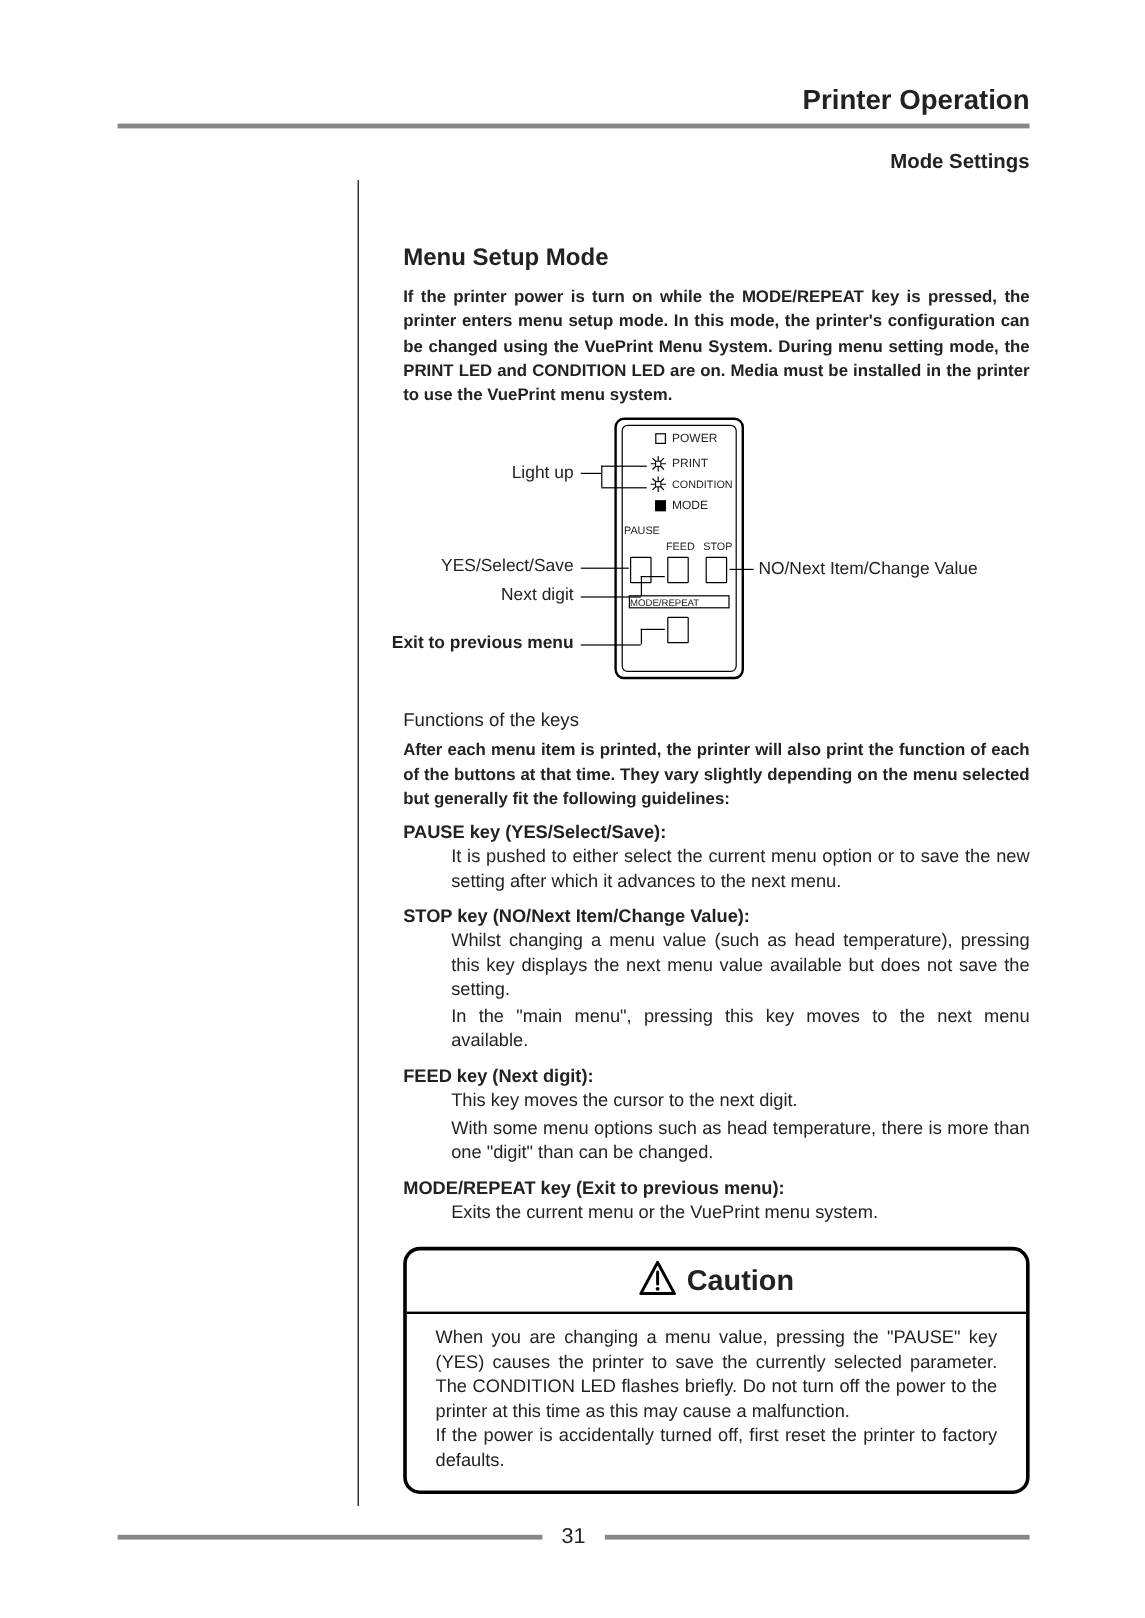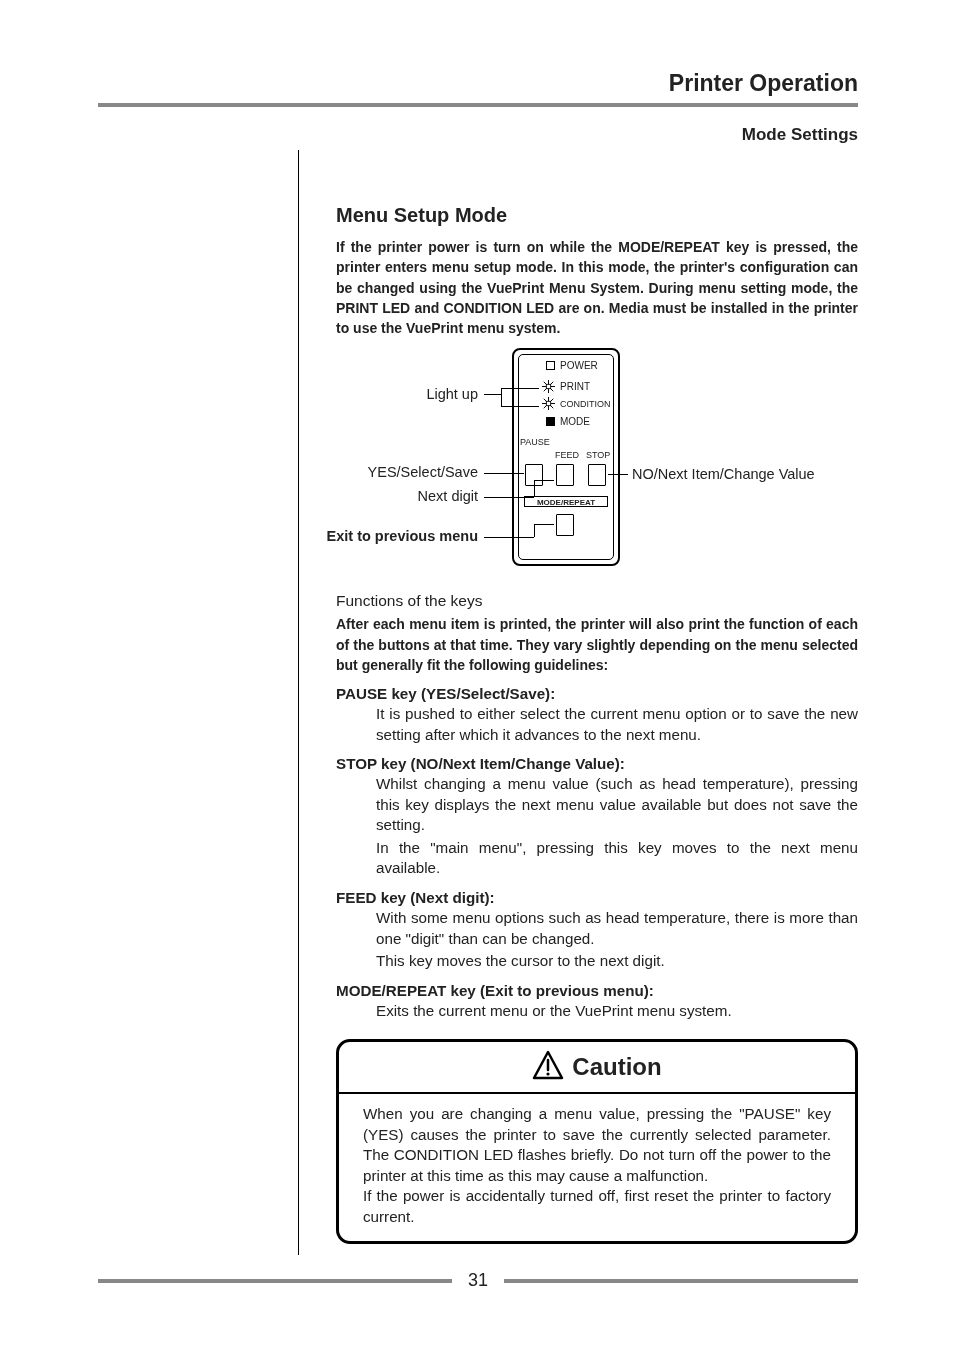--- a/index.html
+++ b/index.html
@@ -246,21 +246,21 @@
     </div>
 
     <div class="key-label" style="left:184px; top:91px;">PAUSE</div>
     <div class="key-label" style="left:219px; top:104px;">FEED</div>
     <div class="key-label" style="left:250px; top:104px;">STOP</div>
 
     <div class="key-box" style="left:189px; top:118px;"></div>
     <div class="key-box" style="left:220px; top:118px;"></div>
     <div class="key-box" style="left:252px; top:118px;"></div>
 
-    <div style="position:absolute; left:188px; top:150px; width:84px; height:11px; border:1px solid #000; font-size:8px; text-align:center; line-height:11px;font-weight:bold;">MODE/REPEAT</div>
+    <div style="position:absolute; left:188px; top:150px; width:84px; height:11px; border:1px solid #000; font-size:8px; text-align:left; line-height:11px;">MODE/REPEAT</div>
     <div class="key-box" style="left:220px; top:168px;"></div>
 
     <div class="diag-label" style="right:380px; top:40px;">Light up</div>
     <div class="diag-label" style="right:380px; top:118px;">YES/Select/Save</div>
     <div class="diag-label" style="right:380px; top:142px;">Next digit</div>
     <div class="diag-label" style="right:380px; top:182px;font-weight:bold;">Exit to previous menu</div>
 
     <div class="diag-label" style="left:296px; top:120px;">NO/Next Item/Change Value</div>
 
     <div class="leader" style="left:148px; top:48px; width:17px;"></div>
@@ -295,22 +295,22 @@
     <div class="key-heading">STOP key (NO/Next Item/Change Value):</div>
     <div class="key-body">
       <p>Whilst changing a menu value (such as head temperature), pressing this key displays the next menu value available but does not save the setting.</p>
       <p>In the "main menu", pressing this key moves to the next menu available.</p>
     </div>
   </div>
 
   <div>
     <div class="key-heading">FEED key (Next digit):</div>
     <div class="key-body">
+      <p>This key moves the  cursor to the next digit.</p>
       <p>With some menu options such as head temperature, there is more than one "digit" than can be changed.</p>
-      <p>This key moves the  cursor to the next digit.</p>
     </div>
   </div>
 
   <div>
     <div class="key-heading">MODE/REPEAT key (Exit to previous menu):</div>
     <div class="key-body">
         <p>Exits the current menu or the VuePrint menu system.</p>
       </div>
   </div>
 
@@ -320,21 +320,21 @@
         <svg width="32" height="30" viewBox="0 0 32 30">
           <path d="M16 2 L30 28 L2 28 Z" fill="none" stroke="#000" stroke-width="2.5" stroke-linejoin="round"></path>
           <line x1="16" y1="10" x2="16" y2="20" stroke="#000" stroke-width="2.5" stroke-linecap="round"></line>
           <circle cx="16" cy="24" r="1.6" fill="#000"></circle>
         </svg>
       </span>
       <span class="caution-title">Caution</span>
     </div>
     <div class="caution-body">
       <p>When you are changing a menu value, pressing the "PAUSE" key (YES) causes the printer to save the currently selected parameter. The CONDITION LED flashes briefly. Do not turn off the power to the printer at this time as this may cause a malfunction.</p>
-      <p>If the power is accidentally turned off, first reset the printer to factory current.</p>
+      <p>If the power is accidentally turned off, first reset the printer to factory defaults.</p>
     </div>
   </div>
 
 </div>
 
 <div class="footer">
   <div class="foot-rule"></div>
   <div class="foot-num">31</div>
   <div class="foot-rule"></div>
 </div>

